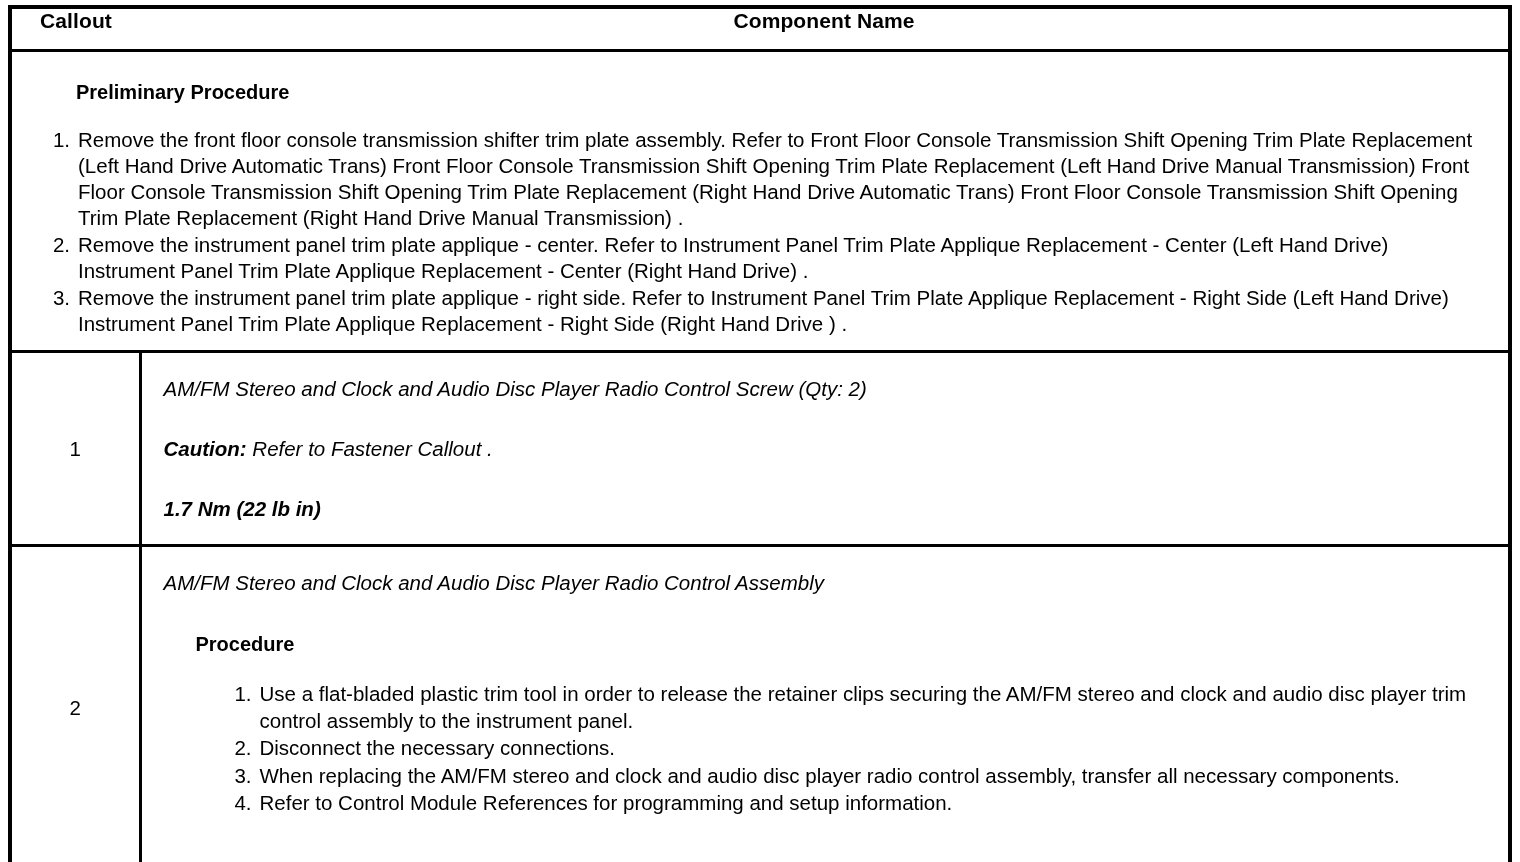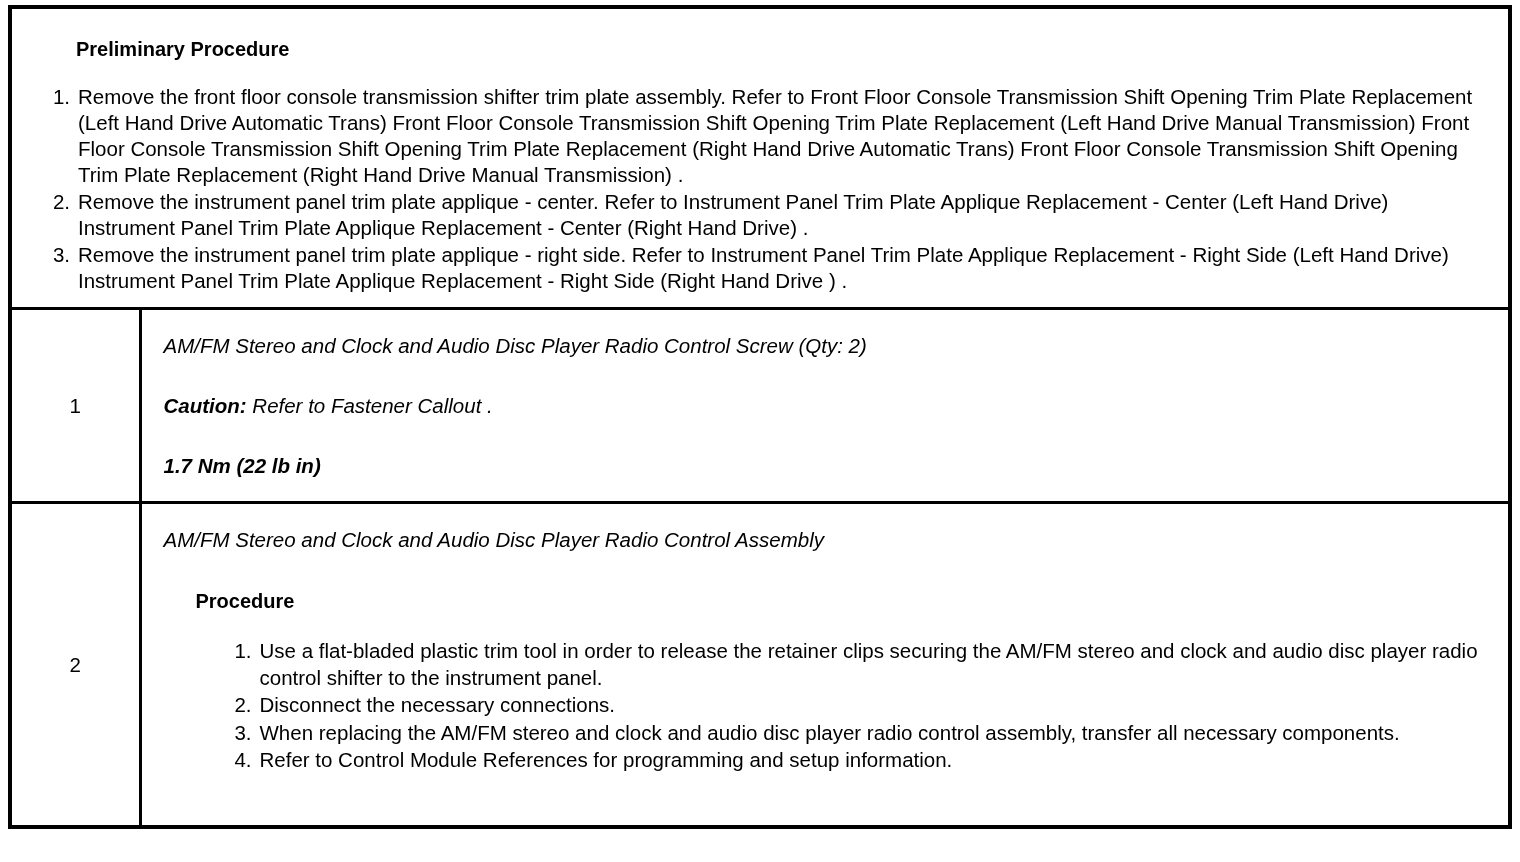--- a/index.html
+++ b/index.html
@@ -159,20 +159,28 @@
 
 <div class="page">
 
   <table class="proc-table">
     <colgroup>
       <col class="col-callout">
       <col>
     </colgroup>
     <tbody>
 
+      <tr class="hdr-row">
+        <td class="hdr-callout">
+          <div class="hdr-text">Callout</div>
+        </td>
+        <td class="hdr-name">
+          <div class="hdr-text">Component Name</div>
+        </td>
+      </tr>
 
       <tr class="prelim-row">
         <td colspan="2">
           <div class="prelim-title">Preliminary Procedure</div>
           <ol class="prelim-list">
             <li>Remove the front floor console transmission shifter trim plate assembly. Refer to Front Floor Console Transmission Shift Opening Trim Plate Replacement (Left Hand Drive Automatic Trans) Front Floor Console Transmission Shift Opening Trim Plate Replacement (Left Hand Drive Manual Transmission) Front Floor Console Transmission Shift Opening Trim Plate Replacement (Right Hand Drive Automatic Trans) Front Floor Console Transmission Shift Opening Trim Plate Replacement (Right Hand Drive Manual Transmission) .</li>
             <li>Remove the instrument panel trim plate applique - center. Refer to Instrument Panel Trim Plate Applique Replacement - Center (Left Hand Drive) Instrument Panel Trim Plate Applique Replacement - Center (Right Hand Drive) .</li>
             <li>Remove the instrument panel trim plate applique - right side. Refer to Instrument Panel Trim Plate Applique Replacement - Right Side (Left Hand Drive) Instrument Panel Trim Plate Applique Replacement - Right Side (Right Hand Drive ) .</li>
           </ol>
         </td>
@@ -190,21 +198,21 @@
       </tr>
 
       <tr class="body-row">
         <td class="cell-callout row2-cell">
           <span>2</span>
         </td>
         <td class="cell-content row2-cell">
           <p class="line">AM/FM Stereo and Clock and Audio Disc Player Radio Control Assembly</p>
           <div class="sub-head">Procedure</div>
           <ol class="sub-list">
-            <li>Use a flat-bladed plastic trim tool in order to release the retainer clips securing the AM/FM stereo and clock and audio disc player radio control shifter to the instrument panel.</li>
+            <li>Use a flat-bladed plastic trim tool in order to release the retainer clips securing the AM/FM stereo and clock and audio disc player trim control assembly to the instrument panel.</li>
             <li>Disconnect the necessary connections.</li>
             <li>When replacing the AM/FM stereo and clock and audio disc player radio control assembly, transfer all necessary components.</li>
             <li>Refer to Control Module References for programming and setup information.</li>
           </ol>
         </td>
       </tr>
 
     </tbody>
   </table>
 

